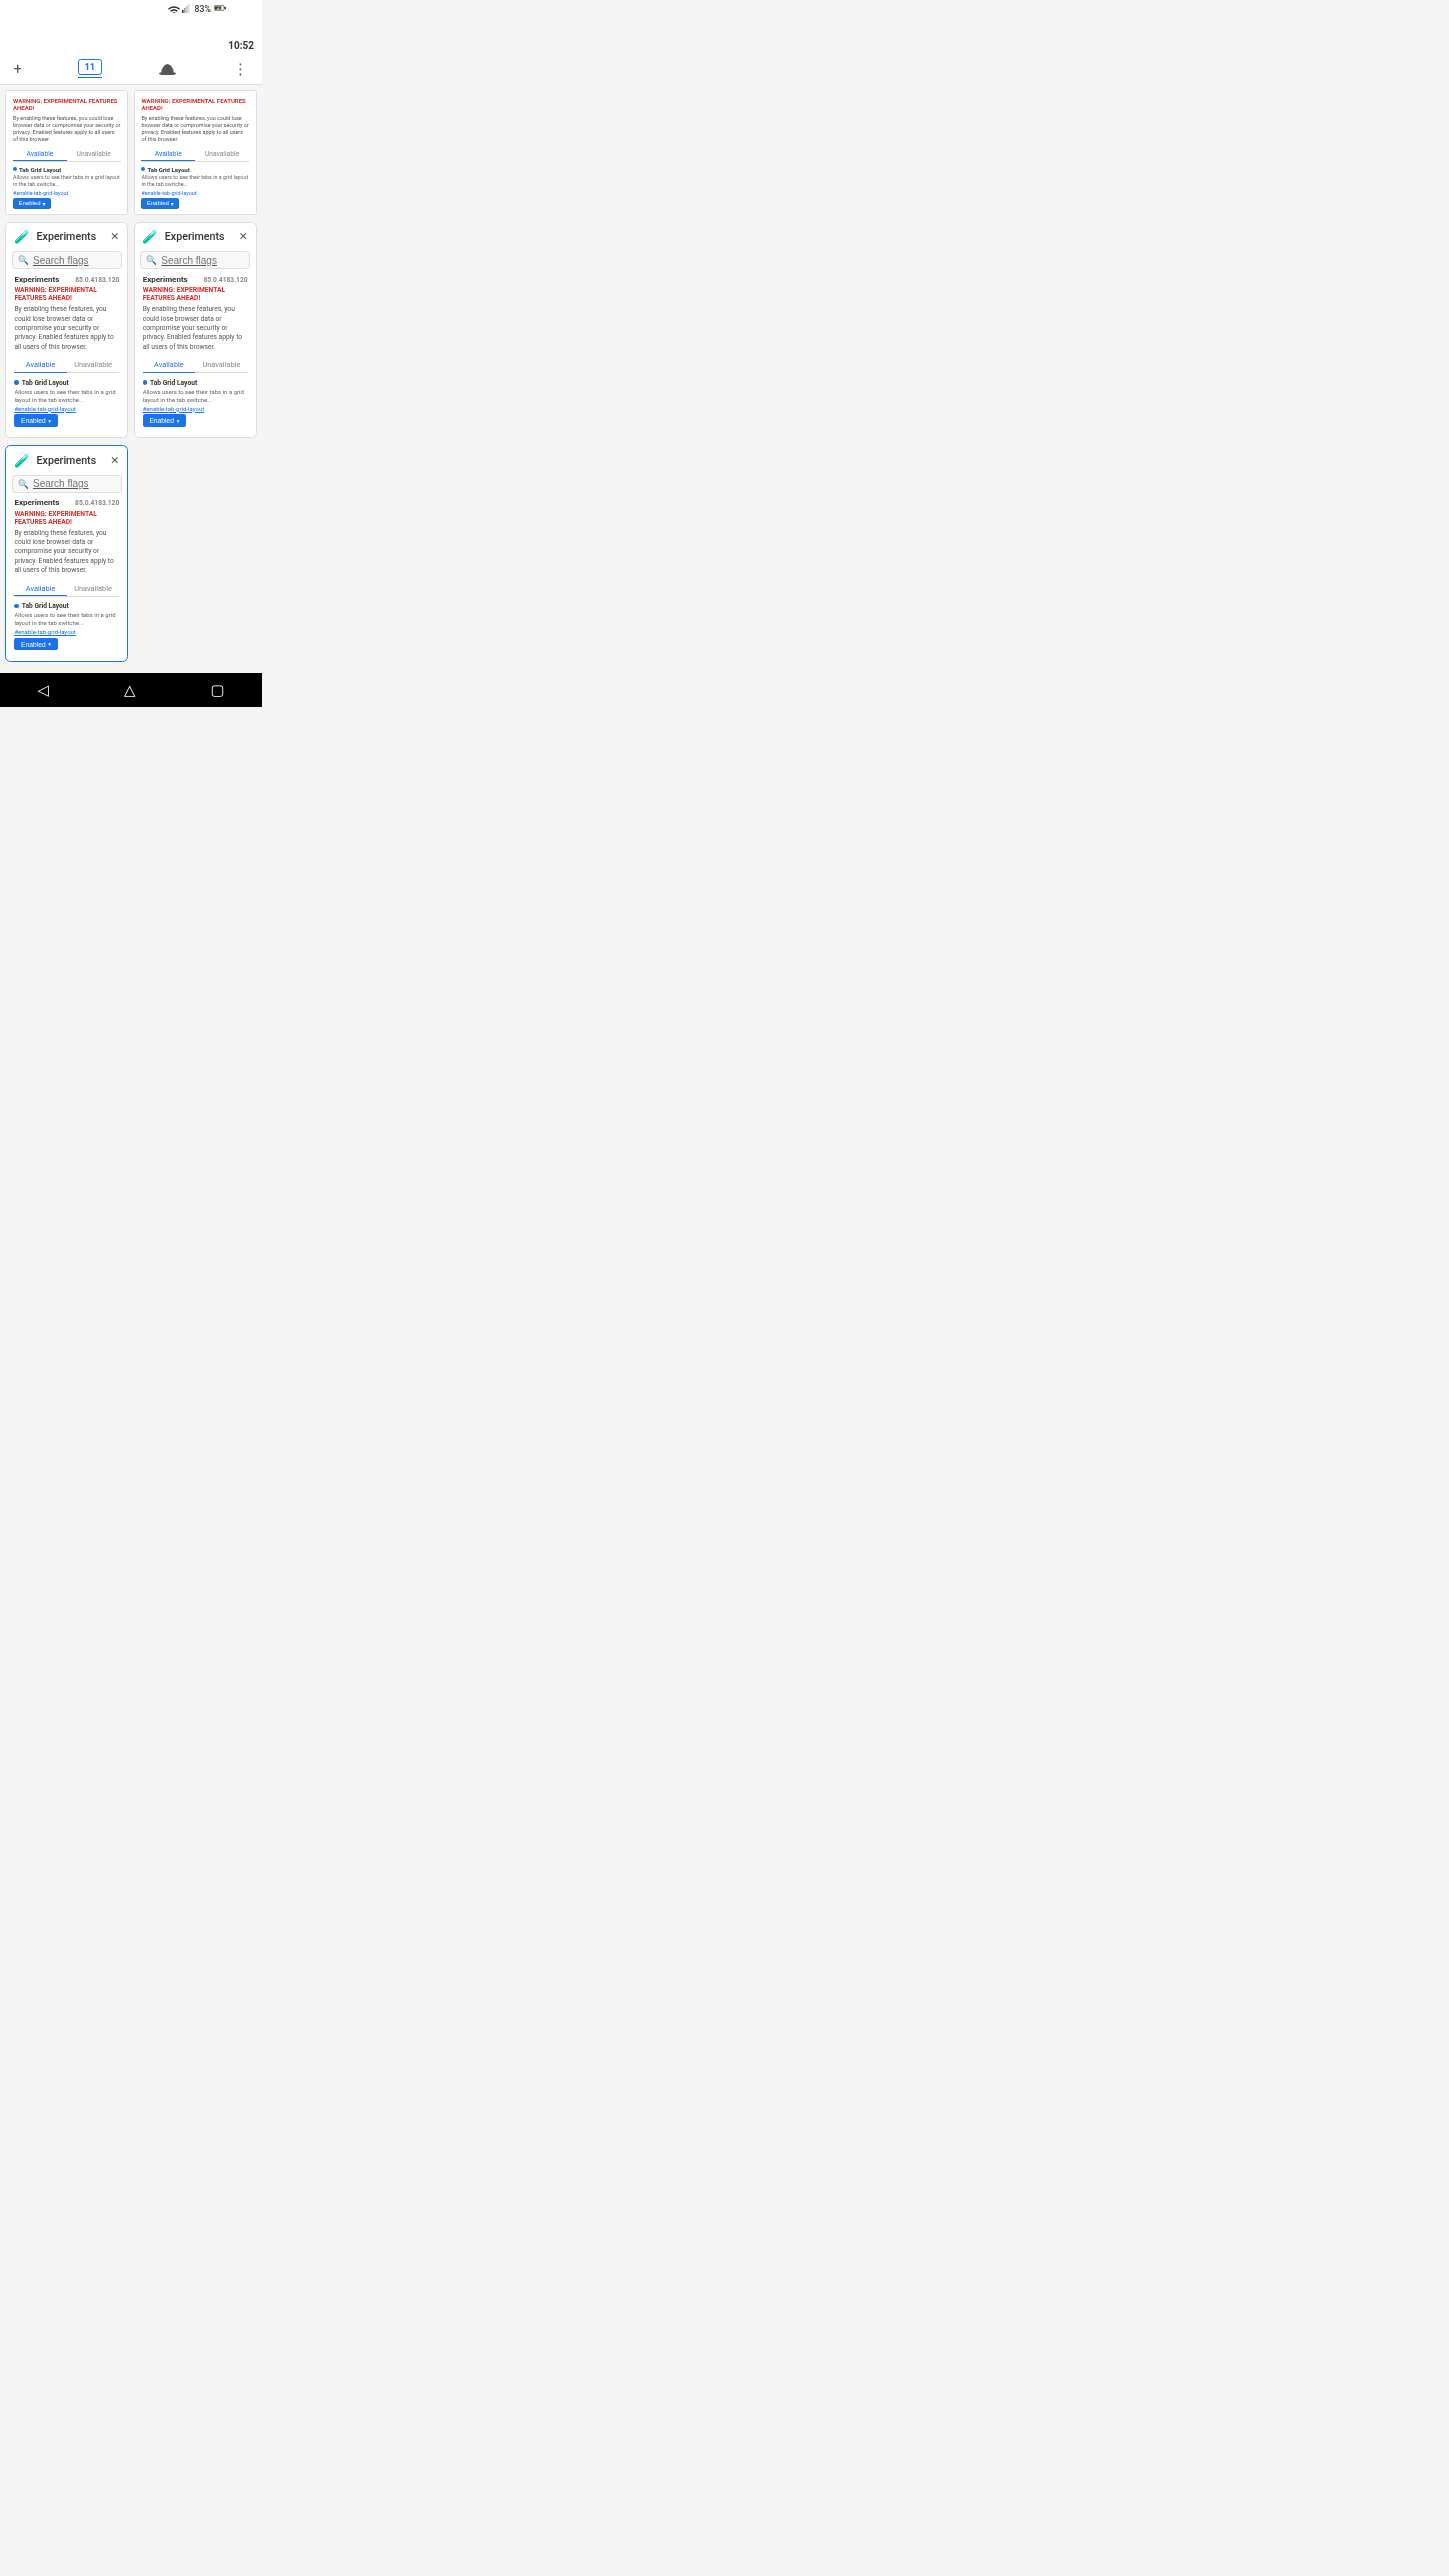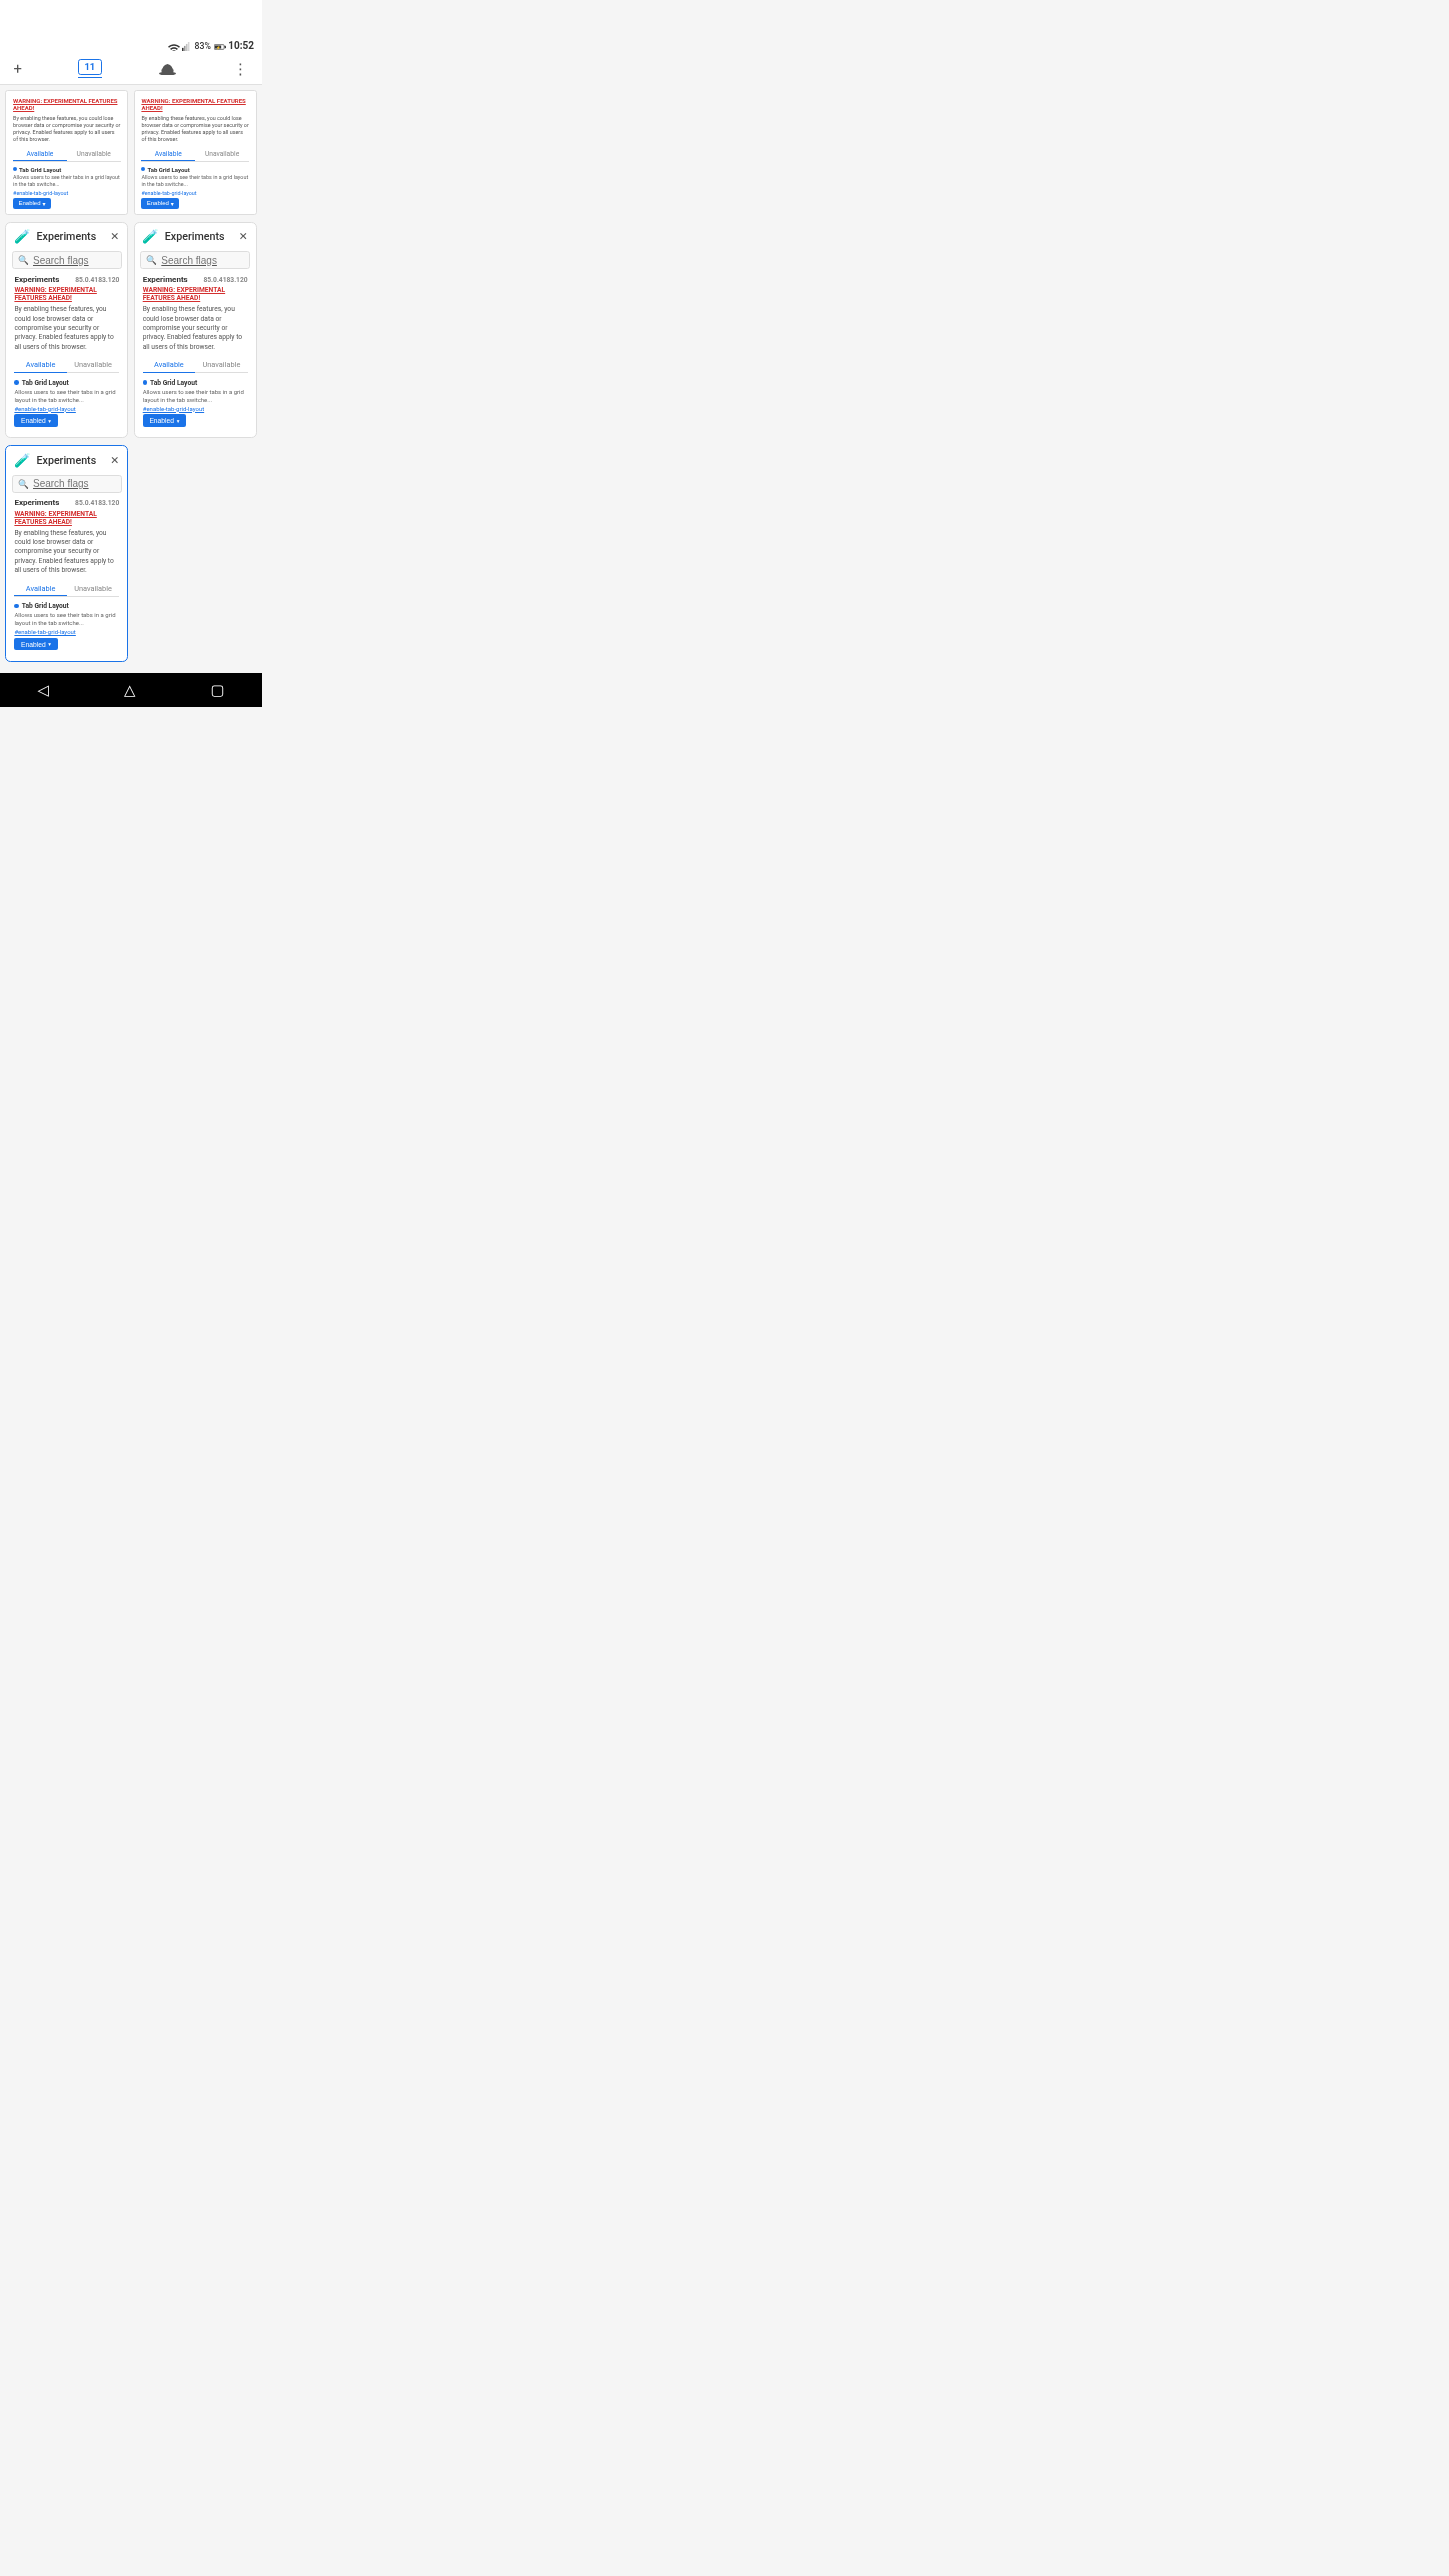--- a/index.html
+++ b/index.html
@@ -22,21 +22,21 @@
       display: flex;
       justify-content: flex-end;
       align-items: center;
       padding: 4px 8px 2.7px;
       gap: 4px;
       font-size: 8.7px;
       font-weight: 500;
     }
     .status-bar .icons {
       display: flex;
-      align-items: flex-end;
+      align-items: flex-start;
       gap: 2.7px;
     }
     .status-bar .time {
       font-size: 10px;
       font-weight: bold;
       margin-top: 36px;
     }
 
     
     .tab-bar {
@@ -174,21 +174,20 @@
     .exp-version {
       font-size: 6.7px;
       color: #888;
       font-weight: bold;
     }
     .warning-text {
       color: #d32f2f;
       font-size: 6.7px;
       font-weight: bold;
       margin-bottom: 2.7px;
-      text-decoration: underline;
     }
     .warning-desc {
       font-size: 6.7px;
       color: #555;
       line-height: 1.4;
       margin-bottom: 5.4px;
     }
 
     .tabs-row {
       display: flex;

